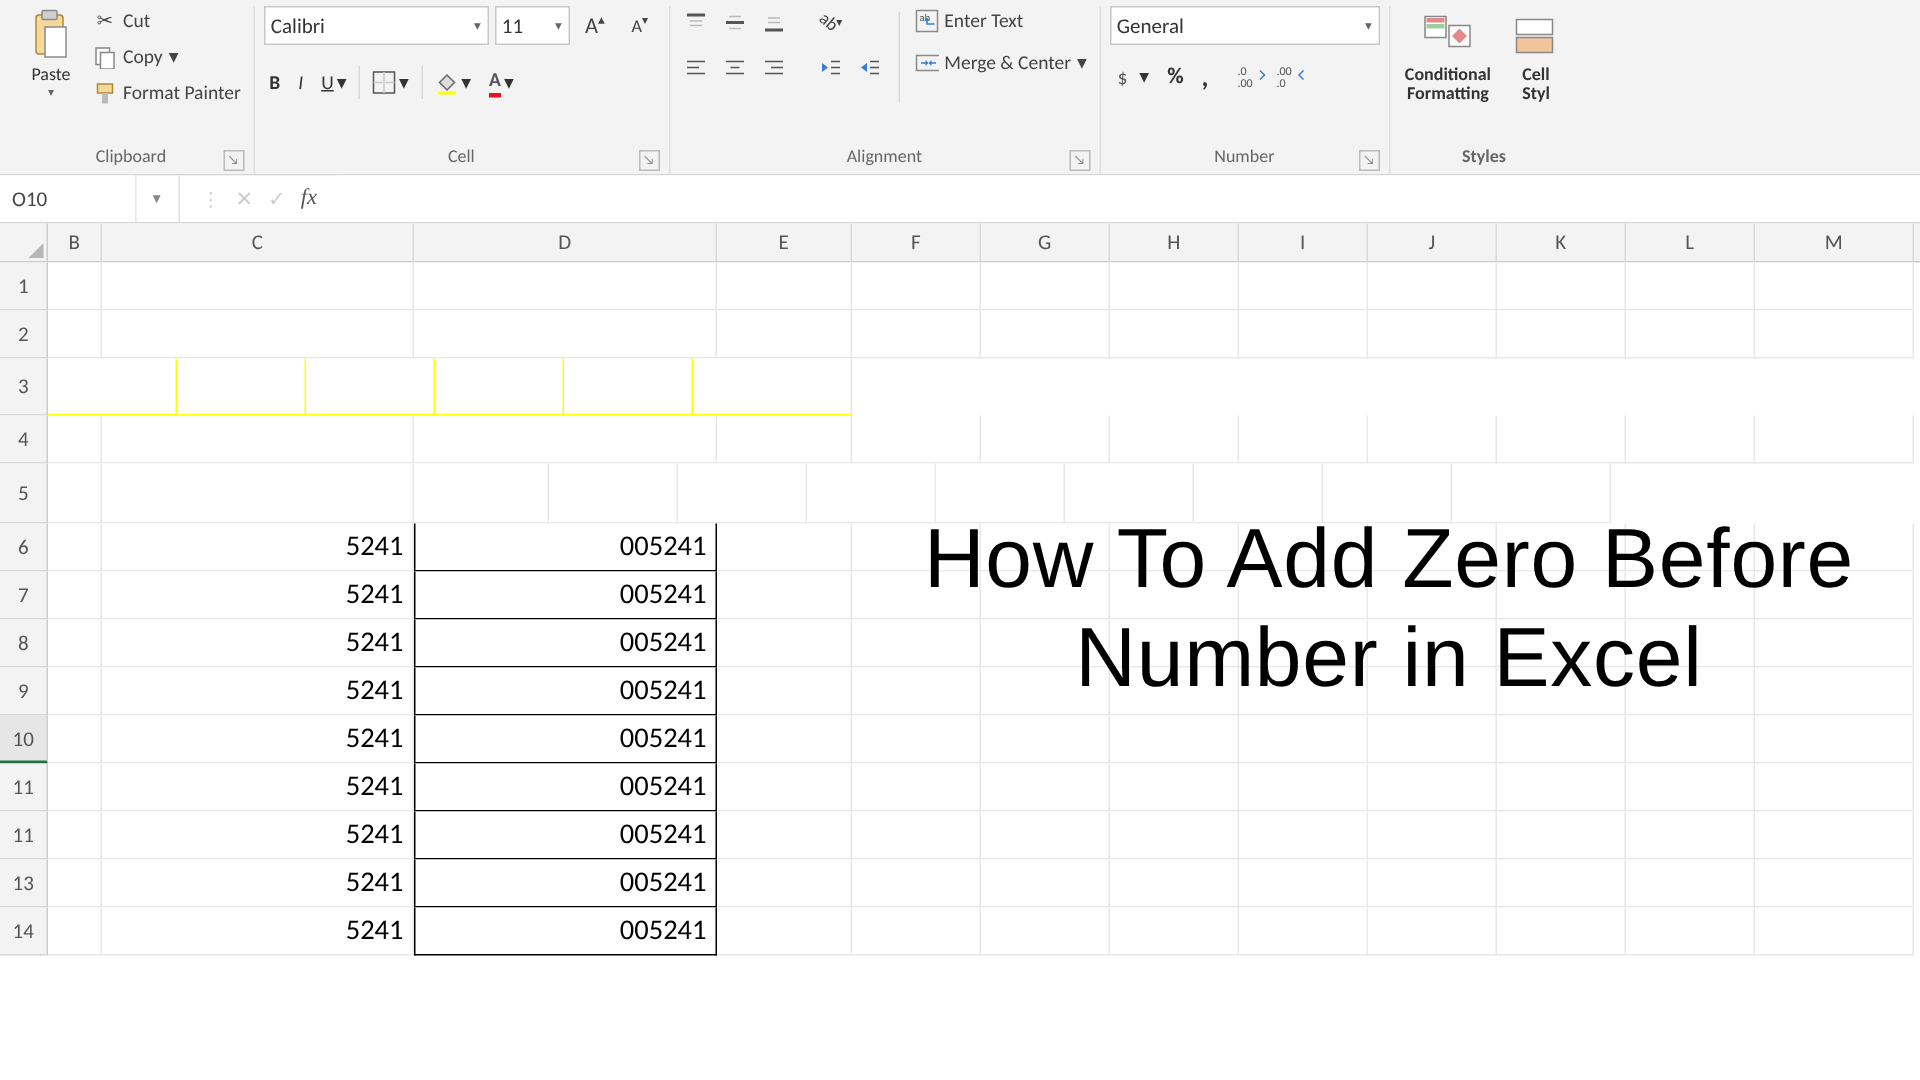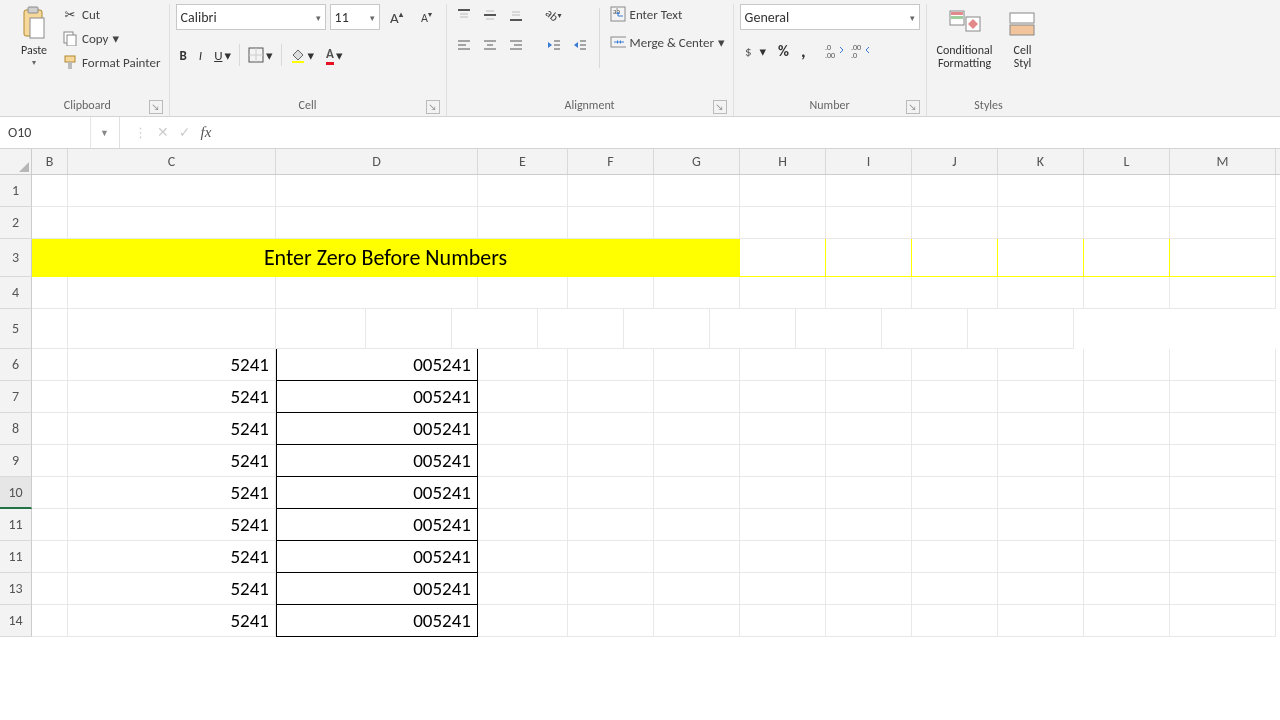--- a/index.html
+++ b/index.html
@@ -1,21 +1,21 @@
 <!DOCTYPE html>
 <html><head>
 <meta charset="utf-8">
 <style>
   * { box-sizing: border-box; margin: 0; padding: 0; font-family: "Segoe UI", Calibri, Arial, sans-serif; }
   body { background:#fff; width:1280px; height:720px; overflow:hidden; font-size:13px; color:#333; position:relative; }
 
   
   .ribbon { background:#f3f3f3; border-bottom:1px solid #d4d4d4; padding:4px 6px 0 6px; display:flex; gap:0; user-select:none; }
   .group { border-right:1px solid #e0e0e0; padding:0 6px 2px 6px; display:flex; flex-direction:column; justify-content:space-between; }
-  .group:last-child { border-right:none; }
+  .group:last-child { border-right:none;font-weight:bold; }
   .group-body { display:flex; align-items:flex-start; gap:4px; min-height:92px; }
   .group-label-row { display:flex; align-items:center; justify-content:center; gap:6px; height:18px; font-size:12px; color:#666; position:relative; }
   .group-label-row .dlauncher { position:absolute; right:0; bottom:0; width:14px; height:14px; border:1px solid #bbb; font-size:9px; line-height:12px; text-align:center; color:#888; cursor:pointer; }
   .big-btn { display:flex; flex-direction:column; align-items:center; justify-content:flex-start; padding:2px 4px; min-width:44px; cursor:pointer; }
   .big-btn .big-ico { width:36px; height:36px; display:flex; align-items:center; justify-content:center; }
   .big-btn .lbl { font-size:12px; text-align:center; line-height:13px; margin-top:2px; }
   .big-btn .caret { font-size:8px; color:#666; }
   .stack { display:flex; flex-direction:column; gap:4px; }
   .row { display:flex; align-items:center; gap:4px; }
   .mini { font-size:13px; color:#444; display:flex; align-items:center; gap:4px; padding:2px 2px; cursor:pointer; white-space:nowrap; }
@@ -413,21 +413,20 @@
         <div class="cell" style="width: 86px;"></div>
         <div class="cell" style="width: 86px;"></div>
         <div class="cell" style="width: 86px;"></div>
         <div class="cell" style="width: 86px;"></div>
         <div class="cell" style="width: 86px;"></div>
         <div class="cell" style="width: 86px;"></div>
         <div class="cell" style="width: 106px;"></div>
       </div>
       <div class="grow yellow-band" data-r="3">
         <div class="rowh">3</div>
-        <div class="cell ctr" style="width: 708px;">Enter Zero Before Numbers</div>
         <div class="cell" style="width: 86px; background: rgb(255, 255, 255);"></div>
         <div class="cell" style="width: 86px; background: rgb(255, 255, 255);"></div>
         <div class="cell" style="width: 86px; background: rgb(255, 255, 255);"></div>
         <div class="cell" style="width: 86px; background: rgb(255, 255, 255);"></div>
         <div class="cell" style="width: 86px; background: rgb(255, 255, 255);"></div>
         <div class="cell" style="width: 106px; background: rgb(255, 255, 255);"></div>
       </div>
       <div class="grow" data-r="4">
         <div class="rowh">4</div>
         <div class="cell" style="width: 36px;"></div>
@@ -587,13 +586,14 @@
         <div class="cell" style="width: 86px;"></div>
         <div class="cell" style="width: 86px;"></div>
         <div class="cell" style="width: 86px;"></div>
         <div class="cell" style="width: 86px;"></div>
         <div class="cell" style="width: 86px;"></div>
         <div class="cell" style="width: 86px;"></div>
         <div class="cell" style="width: 106px;"></div>
       </div>
     </div>
 
+  <div class="overlay-title">How To Add Zero Before Number in Excel</div>
 </div>
 
 </body></html>

